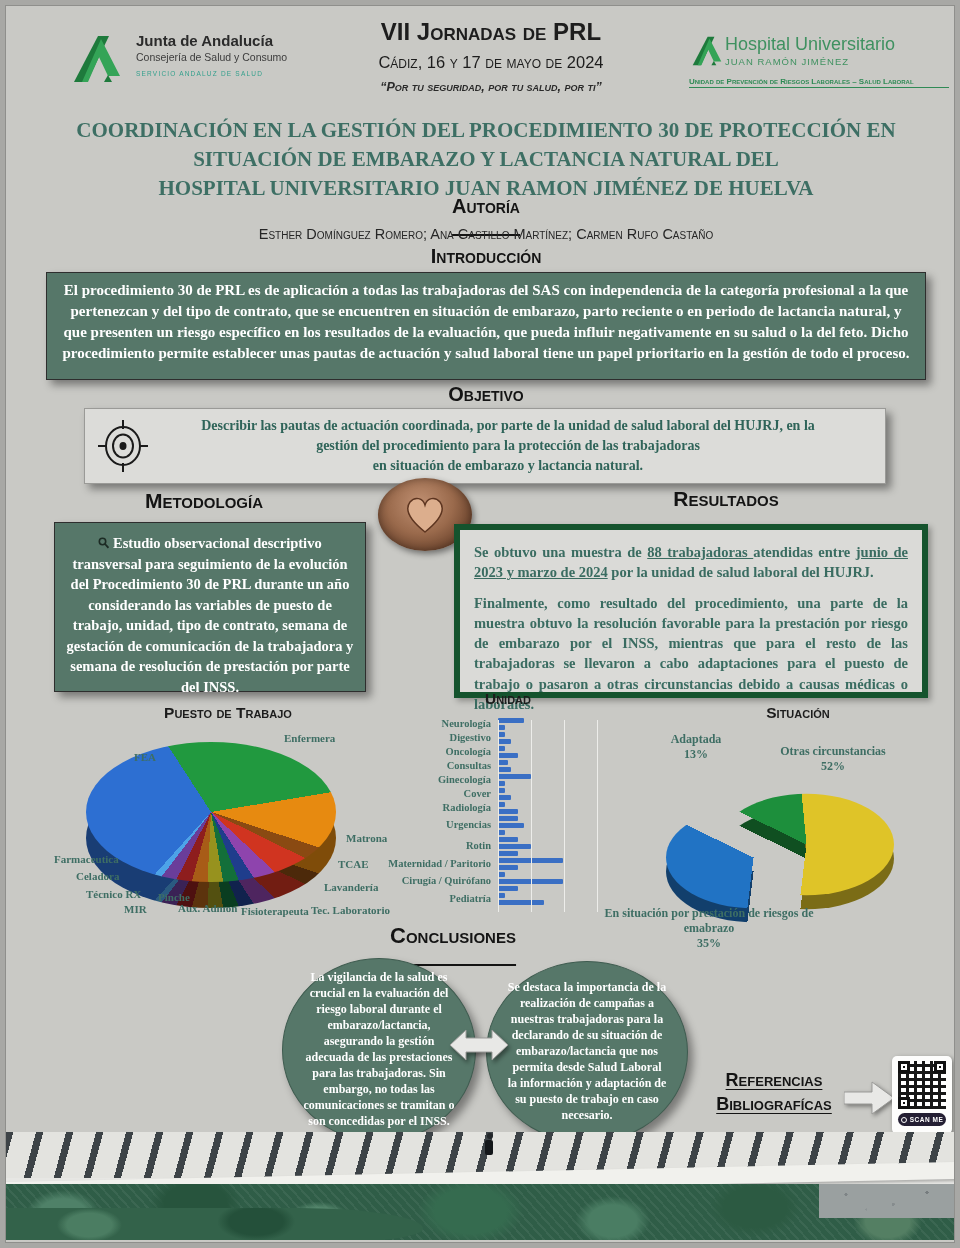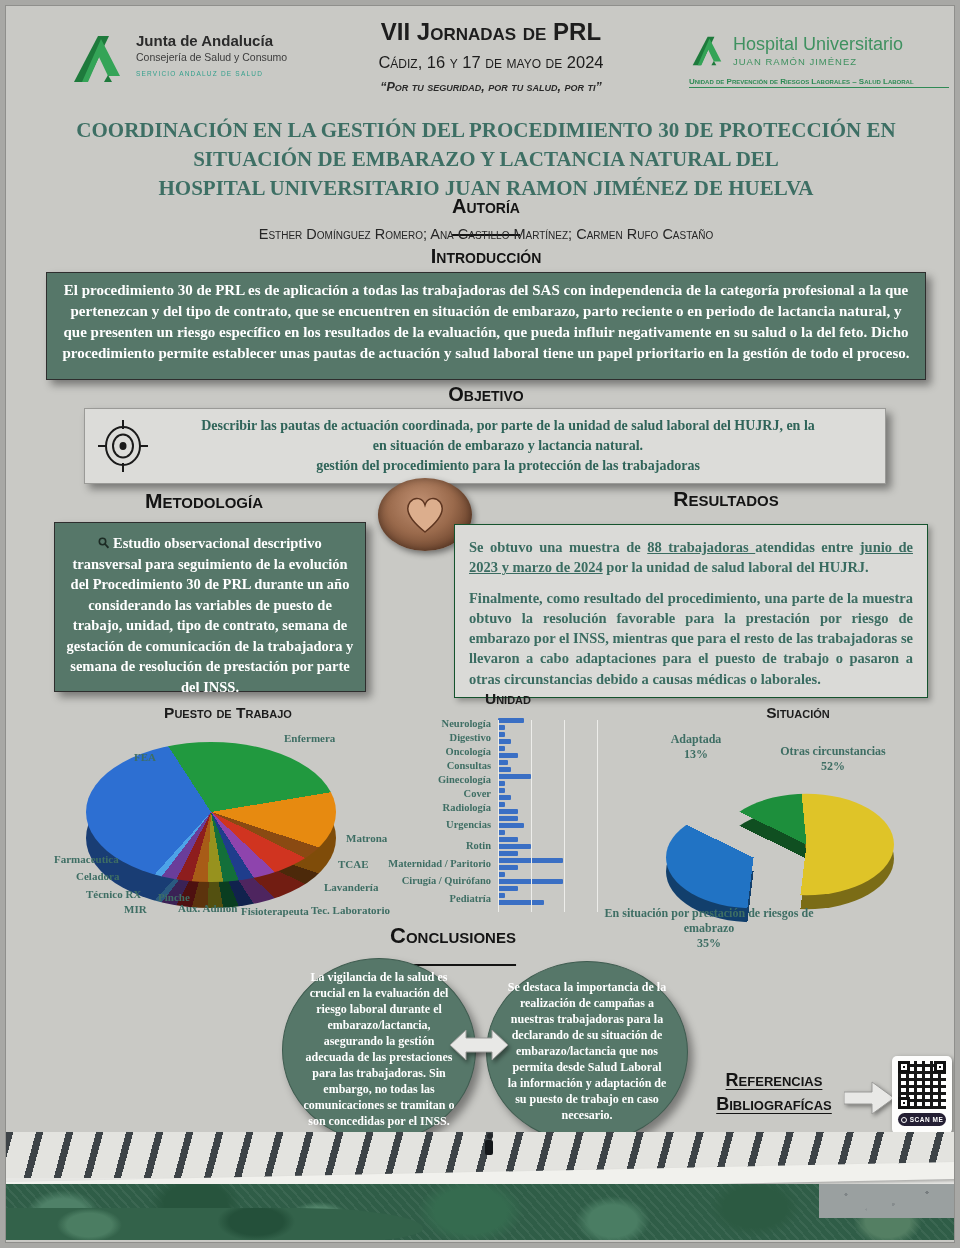--- a/index.html
+++ b/index.html
@@ -9,21 +9,21 @@
   
   .hdr-left { position:absolute; left:62px; top:26px; display:flex; align-items:flex-start; gap:10px; }
   .hdr-left .txt b { display:block; font-size:15px; color:#2b2b2b; }
   .hdr-left .txt span { display:block; font-size:10.5px; color:#3c3c3c; margin-top:2px; }
   .hdr-left .txt em { display:block; font-style:normal; font-size:6.5px; letter-spacing:1.2px; color:#35a08d; margin-top:7px; }
   .hdr-center { position:absolute; left:300px; top:12px; width:370px; text-align:center; }
   .hdr-center .t1 { font-variant:small-caps; font-weight:bold; font-size:24px; color:#1d1d1d; }
   .hdr-center .t2 { font-variant:small-caps; font-weight:normal; font-size:16.5px; color:#1d1d1d; margin-top:7px; }
   .hdr-center .t3 { font-variant:small-caps; font-weight:bold; font-style:italic; font-size:12.5px; color:#2a2a2a; margin-top:8px; }
   .hdr-right { position:absolute; left:683px; top:28px; width:260px; }
-  .hdr-right .row { display:flex; align-items:flex-start; gap:8px; }
+  .hdr-right .row { display:flex; align-items:flex-start; }
   .hdr-right .hn { font-size:18px; color:#3f9160; }
   .hdr-right .hs { font-size:9.5px; letter-spacing:1px; color:#3f9160; margin-top:1px; }
   .hdr-right .hu { font-variant:small-caps; font-size:8px; font-weight:bold; color:#2f8a55; border-bottom:1px solid #2f8a55; margin-top:9px; padding-bottom:1px; white-space:nowrap; }
 
   
   .main-title { position:absolute; left:10px; top:110px; width:940px; text-align:center; font-family:"Liberation Serif", serif; font-weight:bold; font-size:21px; line-height:29px; color:#3d6f64; }
   .sec-head { position:absolute; transform:translateX(-50%); font-variant:small-caps; font-weight:bold; color:#141414; border-bottom:2.5px solid #141414; line-height:1.05; padding-bottom:17px; white-space:nowrap; }
   #h-autoria      { left:480px; top:190px;  font-size:20px; }
   #h-intro        { left:480px; top:240px;  font-size:20px; }
   #h-objetivo     { left:480px; top:378px;  font-size:20px; }
@@ -32,21 +32,21 @@
   #h-conclusiones { left:447px; top:918px;  font-size:22px; }
   .authors { position:absolute; left:10px; top:220px; width:940px; text-align:center; font-variant:small-caps; font-size:14.5px; color:#262626; }
 
   
   .green-box { background:#567769; border:1px solid #2e2e2e; box-shadow:5px 5px 8px rgba(0,0,0,.4); color:#fff; font-family:"Liberation Serif", serif; font-weight:bold; }
   .intro-box { position:absolute; left:40px; top:266px; width:880px; height:108px; font-size:15px; line-height:1.4; text-align:center; padding:7px 10px; }
   .objetivo-box { position:absolute; left:78px; top:402px; width:802px; height:76px; background:#dcdcd9; border:1px solid #9a9a97; box-shadow:5px 5px 8px rgba(0,0,0,.4); display:flex; align-items:center; }
   .objetivo-text { flex:1; text-align:center; font-family:"Liberation Serif", serif; font-weight:bold; font-size:14px; line-height:1.45; color:#2f6459; padding-right:30px; }
   .target-wrap { width:76px; display:flex; justify-content:center; }
   .metodo-box { position:absolute; left:48px; top:516px; width:312px; height:170px; font-size:14.5px; line-height:1.42; text-align:center; padding:10px 8px; }
-  .result-box { position:absolute; left:448px; top:518px; width:474px; height:174px; background:#dadad7; border:1px solid #14532d; box-shadow:3px 3px 6px rgba(0,0,0,.3); padding:12px 14px; font-family:"Liberation Serif", serif; font-weight:bold; font-size:14.5px; line-height:1.4; color:#3a6c61; }
+  .result-box { position:absolute; left:448px; top:518px; width:474px; height:174px; background:#dadad7; border:6px solid #14532d; box-shadow:3px 3px 6px rgba(0,0,0,.3); padding:12px 14px; font-family:"Liberation Serif", serif; font-weight:bold; font-size:14.5px; line-height:1.4; color:#3a6c61; }
   .result-box p { text-align:justify; }
   .result-box p + p { margin-top:10px; }
   .uline { text-decoration:underline; }
 
   .photo-ellipse { position:absolute; left:372px; top:472px; width:94px; height:73px; border-radius:50%; background:radial-gradient(ellipse at 45% 35%, #c09072 0%, #9a6a4c 45%, #6d452e 75%, #4e2f1e 100%); box-shadow:2px 3px 6px rgba(0,0,0,.45), inset 0 0 8px rgba(0,0,0,.35); overflow:hidden; }
   .photo-ellipse svg { position:absolute; left:22px; top:14px; }
 
   
   .chart-title { position:absolute; transform:translateX(-50%); font-variant:small-caps; font-weight:bold; font-size:15.5px; color:#1c1c1c; white-space:nowrap; }
   #t-puesto   { left:222px; top:698px; }
@@ -181,22 +181,22 @@
         <ellipse cx="25" cy="26" rx="10" ry="11.5" fill="none" stroke="#1a1a1a" stroke-width="2"></ellipse>
         <ellipse cx="25" cy="26" rx="3.5" ry="4" fill="#1a1a1a"></ellipse>
         <line x1="25" y1="0" x2="25" y2="9" stroke="#1a1a1a" stroke-width="2"></line>
         <line x1="25" y1="43" x2="25" y2="52" stroke="#1a1a1a" stroke-width="2"></line>
         <line x1="0" y1="26" x2="9" y2="26" stroke="#1a1a1a" stroke-width="2"></line>
         <line x1="41" y1="26" x2="50" y2="26" stroke="#1a1a1a" stroke-width="2"></line>
       </svg>
     </div>
     <div class="objetivo-text">
       <div>Describir las pautas de actuación coordinada, por parte de la unidad de salud laboral del HUJRJ, en la</div>
+      <div>gestión del procedimiento para la protección de las trabajadoras</div>
       <div>en situación de embarazo y lactancia natural.</div>
-      <div>gestión del procedimiento para la protección de las trabajadoras</div>
     </div>
   </div>
 
   <div class="sec-head" id="h-metodologia">Metodología</div>
   <div class="sec-head" id="h-resultados">Resultados</div>
 
   <div class="photo-ellipse">
     <svg width="50" height="44" viewBox="0 0 50 44">
       <path d="M25 40 C10 28, 4 18, 10 10 C15 4, 23 6, 25 13 C27 6, 35 4, 40 10 C46 18, 40 28, 25 40 Z" fill="#dcae8d" stroke="#5d3520" stroke-width="1.5"></path>
     </svg>

